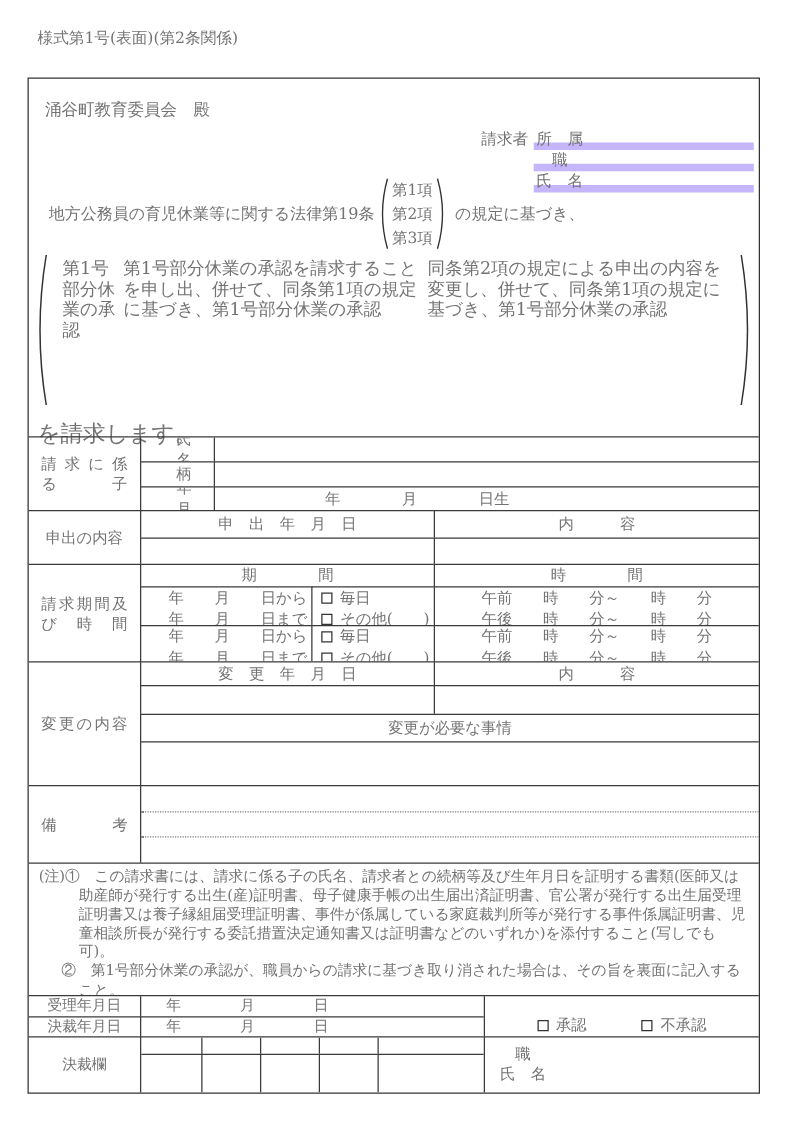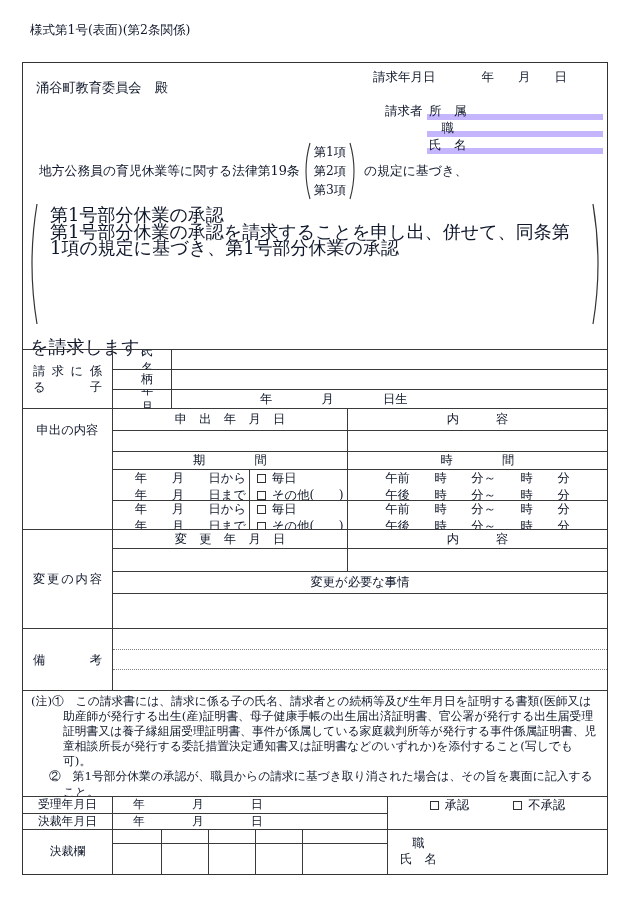--- a/index.html
+++ b/index.html
@@ -1,20 +1,20 @@
 <!DOCTYPE html>
 <html><head>
 <meta charset="utf-8">
 <style>
   * { margin:0; padding:0; box-sizing:border-box; }
   html,body { background:#fff; }
   .page {
     position:relative; width:630px; height:903px; background:#fff;
     font-family:"DejaVu Serif","Liberation Serif",serif;
-    color:#0f172a; overflow:hidden;
+    color:#737373; overflow:hidden;
   }
   .form-code { position:absolute; left:30px; top:22px; font-size:12.5px; }
   .doc-title { position:absolute; left:0; right:0; top:42px; text-align:center;
     font-size:13.5px; letter-spacing:0.55em; }
   .outer-box { position:absolute; left:22px; top:62px; width:586px; height:813px;
     border:1.5px solid #333; }
 
   
   .req-date { position:absolute; top:6px; right:40px; display:flex; align-items:center; font-size:12.5px; }
   .req-date .u1 { margin-left:46px; } .req-date .u2 { margin-left:24px; } .req-date .u3 { margin-left:24px; }
@@ -25,21 +25,21 @@
   .req-row .rline { flex:1; border-bottom:6px solid #c4b5fd; height:17px; padding-left:2px; }
 
   
   .law-line { position:absolute; left:16px; top:78px; height:60px; display:flex; align-items:center; font-size:12.8px; }
   .brk { display:flex; align-items:stretch; margin:0 2px; }
   .brk-items { display:flex; flex-direction:column; justify-content:space-between; padding:1px 3px; font-size:12.3px; line-height:18.5px; }
   .law-suffix { margin-left:4px; }
 
   
   .options-block { position:absolute; left:4px; top:140px; width:576px; height:122px; display:flex; align-items:stretch; }
-  .opt-col { flex:1; display:flex; flex-direction:column; padding:4px 12px; font-size:18px; line-height:16.5px; }
+  .opt-col { flex:1; display:flex; flex-direction:row; justify-content:space-between; padding:4px 12px; font-size:14px; line-height:16.5px; }
   .request-suffix { position:absolute; left:7px; top:272px; font-size:18px; }
 
   
   .tbl { position:absolute; left:0; right:0; top:286px; bottom:0; border-top:1px solid #3a3a3a;
     display:grid; grid-template-columns:89px 59px 78px 98px 1fr;
     grid-template-rows:19px 20px 19px 22px 21px 18px 31px 29px 19px 23px 22px 35px 62px 1fr 78px;
     font-size:12.3px; }
   .cell { position:relative; overflow:hidden; }
   .bl { border-left:1px solid #3a3a3a; }
   .bt { border-top:1px solid #3a3a3a; }
@@ -60,42 +60,36 @@
 
   
   .note-cell { grid-column:1 / span 5; padding:3px 8px 0 8px; font-size:11.8px; line-height:15.1px; }
   .note { padding-left:32px; }
   .note.n1 { text-indent:-32px; }
   .note.n2, .note.n3 { text-indent:-14px; }
 
   
   .ftr { grid-column:1 / span 5; display:grid; grid-template-columns:89px 275px 1fr; grid-template-rows:16px 16px 1fr; font-size:11.8px; }
   .fdate { display:flex; align-items:center; padding-left:20px; }
-  .approval { display:flex; align-items:flex-start; justify-content:center; gap:44px; font-size:12.3px; }
+  .approval { display:flex; align-items:flex-end; justify-content:center; gap:44px; font-size:12.3px; }
   .appr-item { display:flex; align-items:center; }
   .kgrid { display:grid; grid-template-columns:48px 47px 47px 47px 1fr; grid-template-rows:13px 1fr; }
   .sign { padding:5px 0 0 12px; font-size:12.3px; line-height:16px; }
 
   svg.paren { display:block; flex:0 0 auto; }
 </style>
 </head>
 <body>
 
 <div class="page">
 
   <div class="form-code">様式第1号(表面)(第2条関係)</div>
 
   <div class="outer-box">
 
-    <div class="req-date">
-      <span>請求年月日</span>
-      <span class="u1">年</span>
-      <span class="u2">月</span>
-      <span class="u3">日</span>
-    </div>
 
     <div class="addressee">涌谷町教育委員会　殿</div>
 
     <div class="requester">
       <div class="req-row">
         <span class="rlabel">請求者</span>
         <span class="rline">所　属</span>
       </div>
       <div class="req-row">
         <span class="rlabel"></span>
@@ -125,20 +119,21 @@
       <span class="law-suffix">の規定に基づき、</span>
     </div>
 
     <div class="options-block">
       <svg class="paren" width="11" height="122" viewBox="0 0 11 122">
           <path d="M10,1 Q0,61 10,121" fill="none" stroke="#333" stroke-width="1.2"></path>
         </svg>
       <div class="opt-col">
         <div>第1号部分休業の承認</div>
         <div>第1号部分休業の承認を請求することを申し出、併せて、同条第1項の規定に基づき、第1号部分休業の承認</div>
+        <div>同条第2項の規定による申出の内容を変更し、併せて、同条第1項の規定に基づき、第1号部分休業の承認</div>
       </div>
       <svg class="paren" width="11" height="122" viewBox="0 0 11 122">
           <path d="M1,1 Q11,61 1,121" fill="none" stroke="#333" stroke-width="1.2"></path>
         </svg>
     </div>
     <div class="request-suffix">を請求します。</div>
 
     <div class="tbl">
 
       <div class="cell jlabel" style="grid-column:1; grid-row:1 / span 3;">
@@ -157,20 +152,24 @@
           <div>生年月日</div>
         </div>
       <div class="cell bl bt birth" style="grid-column:3 / span 3; grid-row:3;">年　　　　月　　　　日生</div>
 
       <div class="cell cen bt" style="grid-column:1; grid-row:4 / span 2;">申出の内容</div>
       <div class="cell cen bl bt" style="grid-column:2 / span 3; grid-row:4;">申　出　年　月　日</div>
       <div class="cell cen bl bt" style="grid-column:5; grid-row:4;">内　　　容</div>
       <div class="cell bl bt" style="grid-column:2 / span 3; grid-row:5;"></div>
       <div class="cell bl bt" style="grid-column:5; grid-row:5;"></div>
 
+      <div class="cell jlabel bt" style="grid-column:1; grid-row:6 / span 3;">
+          <div>請求期間及
+び時間</div>
+        </div>
       <div class="cell cen bl bt" style="grid-column:2 / span 3; grid-row:6;">期　　　　間</div>
       <div class="cell cen bl bt" style="grid-column:5; grid-row:6;">時　　　　間</div>
 
       <div class="cell twoline bl bt" style="grid-column:2 / span 2; grid-row:7;">
         <div class="rgt">年　　月　　日から</div>
         <div class="rgt">年　　月　　日まで</div>
       </div>
       <div class="cell twoline bl bt" style="grid-column:4; grid-row:7;">
         <div class="optline">
             <span class="sq"></span>

